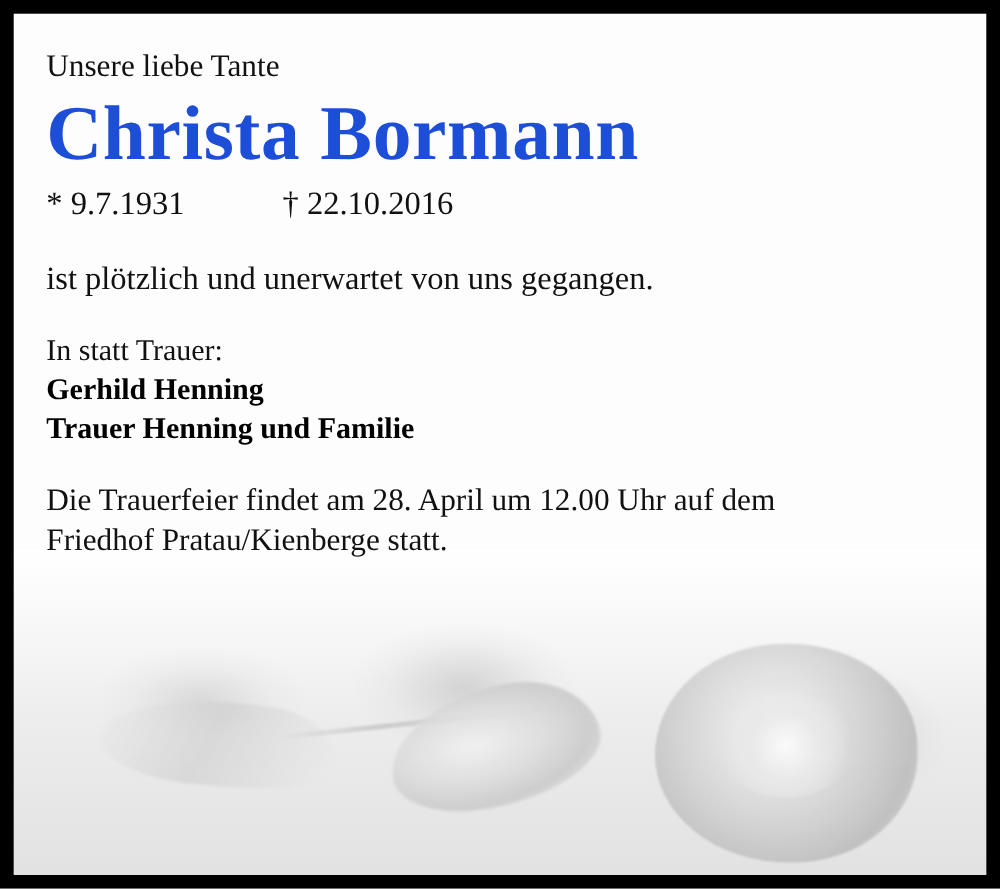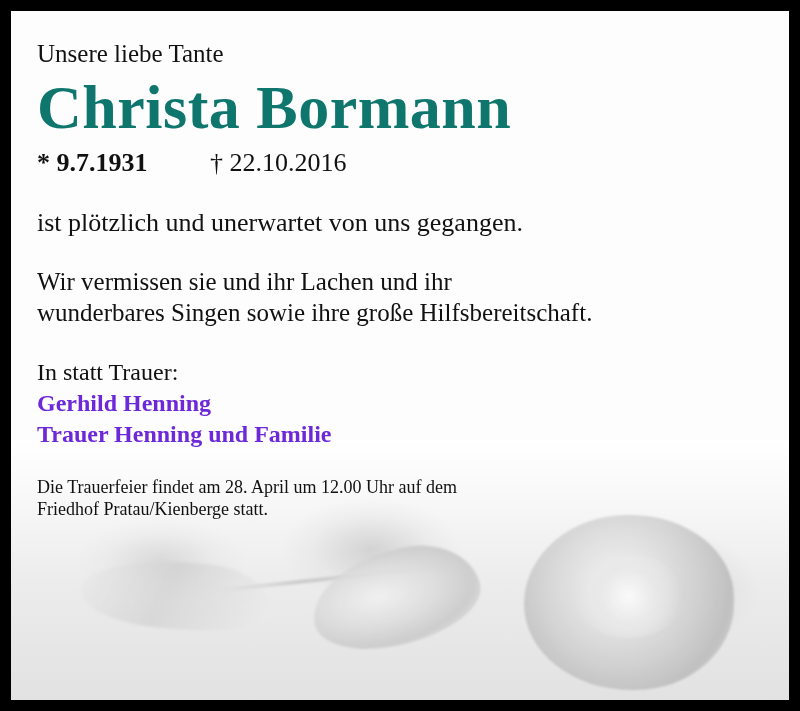--- a/index.html
+++ b/index.html
@@ -109,30 +109,30 @@
   }
   .intro {
     font-size: 25px;
     line-height: 1.2;
     color: #111;
     margin: 6px 0 4px 0;
   }
   .name {
     font-size: 62px;
     line-height: 1.05;
-    color: #0f766e;
+    color: #1d4ed8;
     margin: 6px 0 2px 0;
     letter-spacing: 0.5px;
   }
   .dates {
     font-size: 26px;
     color: #111;
     margin: 8px 0 0 0;
   }
-  .dates .birth { margin-right: 56px; font-weight: bold; }
+  .dates .birth { margin-right: 72px; }
   .dagger { font-size: 26px; }
   .line-passed {
     font-size: 26px;
     color: #111;
     margin: 30px 0 0 0;
   }
   .memory {
     font-size: 25px;
     line-height: 1.25;
     color: #111;
@@ -140,26 +140,26 @@
   }
   .memory div { margin: 0; }
   .mourning-label {
     font-size: 24px;
     color: #111;
     margin: 30px 0 0 0;
   }
   .mourners {
     font-size: 24px;
     font-weight: bold;
-    color: #6d28d9;
+    color: #000000;
     line-height: 1.3;
     margin: 2px 0 0 0;
   }
   .ceremony {
-    font-size: 18px;
+    font-size: 25px;
     line-height: 1.25;
     color: #111;
     margin: 26px 0 0 0;
   }
   .ceremony div { margin: 0; }
 </style>
 </head>
 <body>
 
 <div class="obituary">
@@ -184,24 +184,20 @@
           <span>9.7.1931</span>
         </span>
         <span class="death">
           <span class="dagger">†</span>
           <span>22.10.2016</span>
         </span>
       </p>
 
       <p class="line-passed">ist plötzlich und unerwartet von uns gegangen.</p>
 
-      <div class="memory">
-        <div>Wir vermissen sie und ihr Lachen und ihr</div>
-        <div>wunderbares Singen sowie ihre große Hilfsbereitschaft.</div>
-      </div>
 
       <p class="mourning-label">In statt Trauer:</p>
 
       <div class="mourners">
         <div>Gerhild Henning</div>
         <div>Trauer Henning und Familie</div>
       </div>
 
       <div class="ceremony">
         <div>Die Trauerfeier findet am 28. April um 12.00 Uhr auf dem</div>

